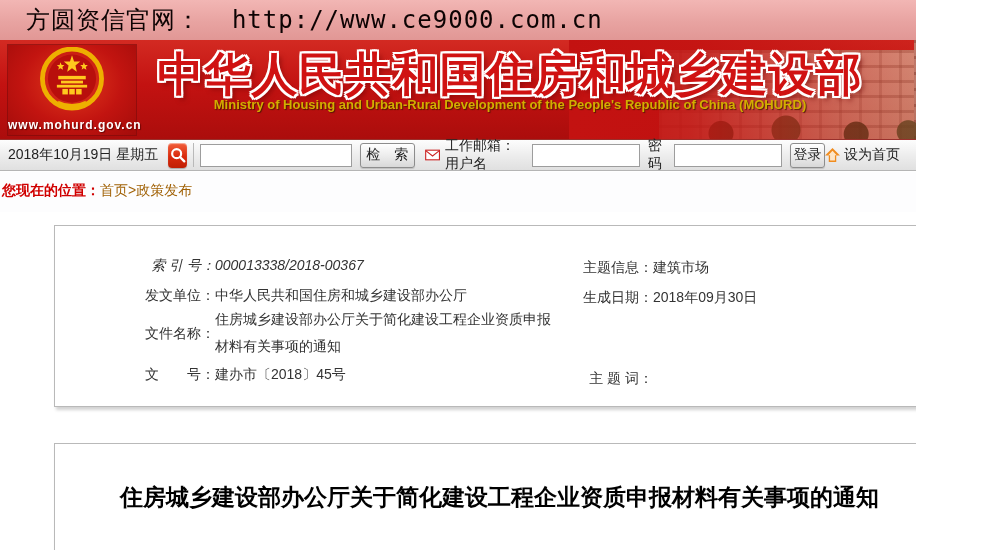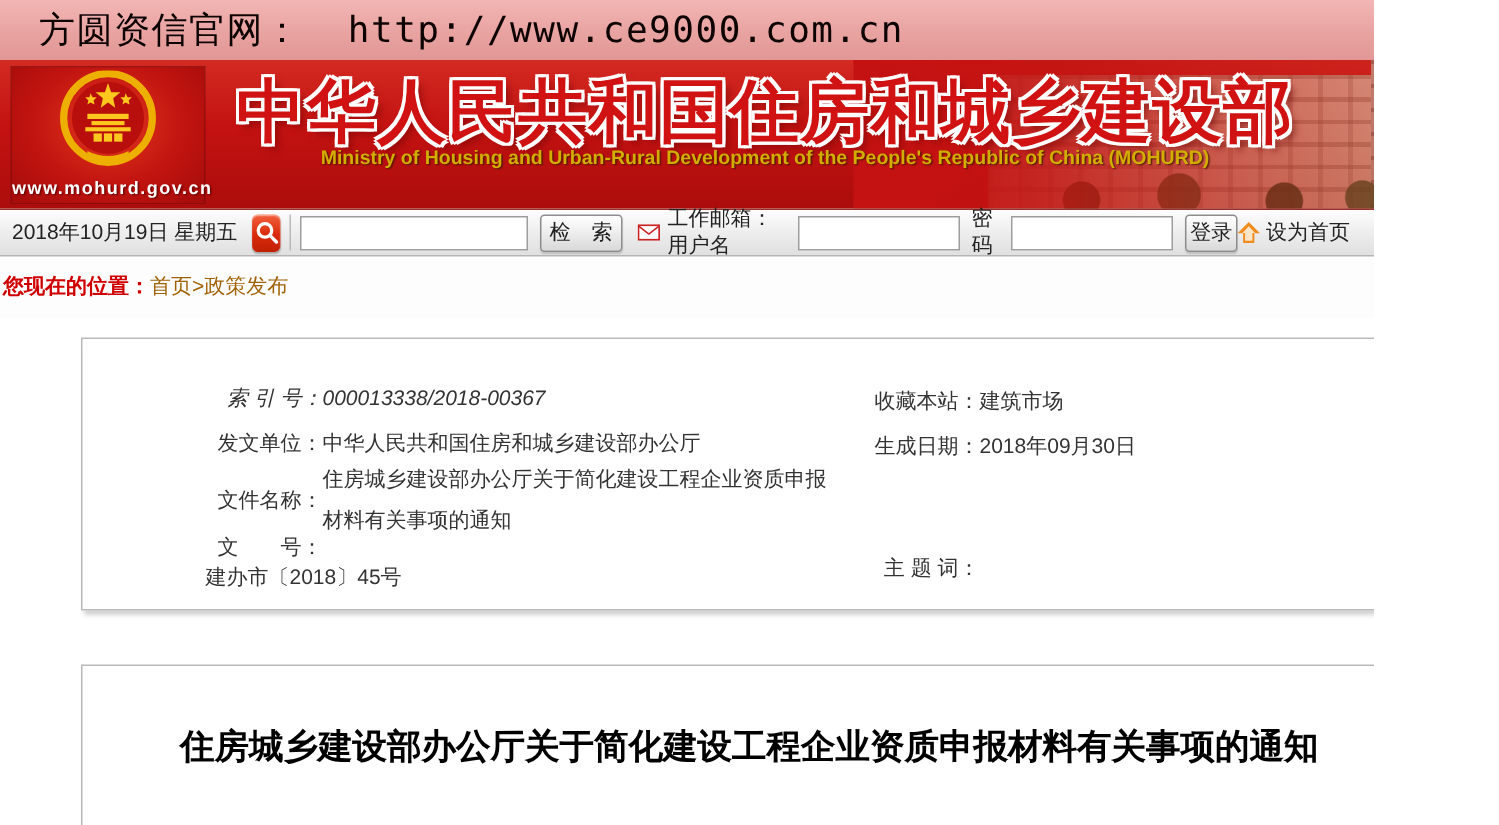--- a/index.html
+++ b/index.html
@@ -90,21 +90,21 @@
   
   .info-box { position:absolute; left:54px; top:225px; width:891px; height:182px;
     background:#fff; border:1px solid #b9b9b9; box-shadow:2px 3px 3px rgba(0,0,0,.18); }
   .f-row { position:absolute; display:flex; font-size:14px; color:#333; line-height:20px; }
   .f-label { width:78px; text-align:right; white-space:pre; flex:none; }
   .f-value { white-space:nowrap; }
   .f-value.wrap { white-space:normal; width:340px; line-height:27px; }
   .row-l0 { left:82px; top:29px;font-style:italic; }
   .row-l1 { left:82px; top:59px; }
   .row-l2 { left:82px; top:80px; align-items:center; }
-  .row-l3 { left:82px; top:128px;flex-direction:column; }
+  .row-l3 { left:82px; top:138px; }
   .row-r0 { left:520px; top:31px; }
   .row-r1 { left:520px; top:61px; }
   .row-r2 { left:520px; top:99px; }
   .row-r3 { left:520px; top:142px; }
 
   
   .article-box { position:absolute; left:54px; top:443px; width:891px; height:150px;
     background:#fff; border:1px solid #b9b9b9; box-shadow:2px 3px 3px rgba(0,0,0,.18); }
   .article-title { margin-top:38px; text-align:center; font-size:23px; font-weight:bold;
     color:#000; letter-spacing:0px; }
@@ -210,21 +210,21 @@
     <div class="f-row row-l2">
       <span class="f-label">文件名称：</span>
       <span class="f-value wrap">住房城乡建设部办公厅关于简化建设工程企业资质申报材料有关事项的通知</span>
     </div>
     <div class="f-row row-l3">
       <span class="f-label">文　　号：</span>
       <span class="f-value">建办市〔2018〕45号</span>
     </div>
 
     <div class="f-row row-r0">
-      <span class="f-label">收藏本站：</span>
+      <span class="f-label">主题信息：</span>
       <span class="f-value">建筑市场</span>
     </div>
     <div class="f-row row-r1">
       <span class="f-label">生成日期：</span>
       <span class="f-value">2018年09月30日</span>
     </div>
     <div class="f-row row-r3">
       <span class="f-label">主 题 词：</span>
       <span class="f-value"></span>
     </div>

